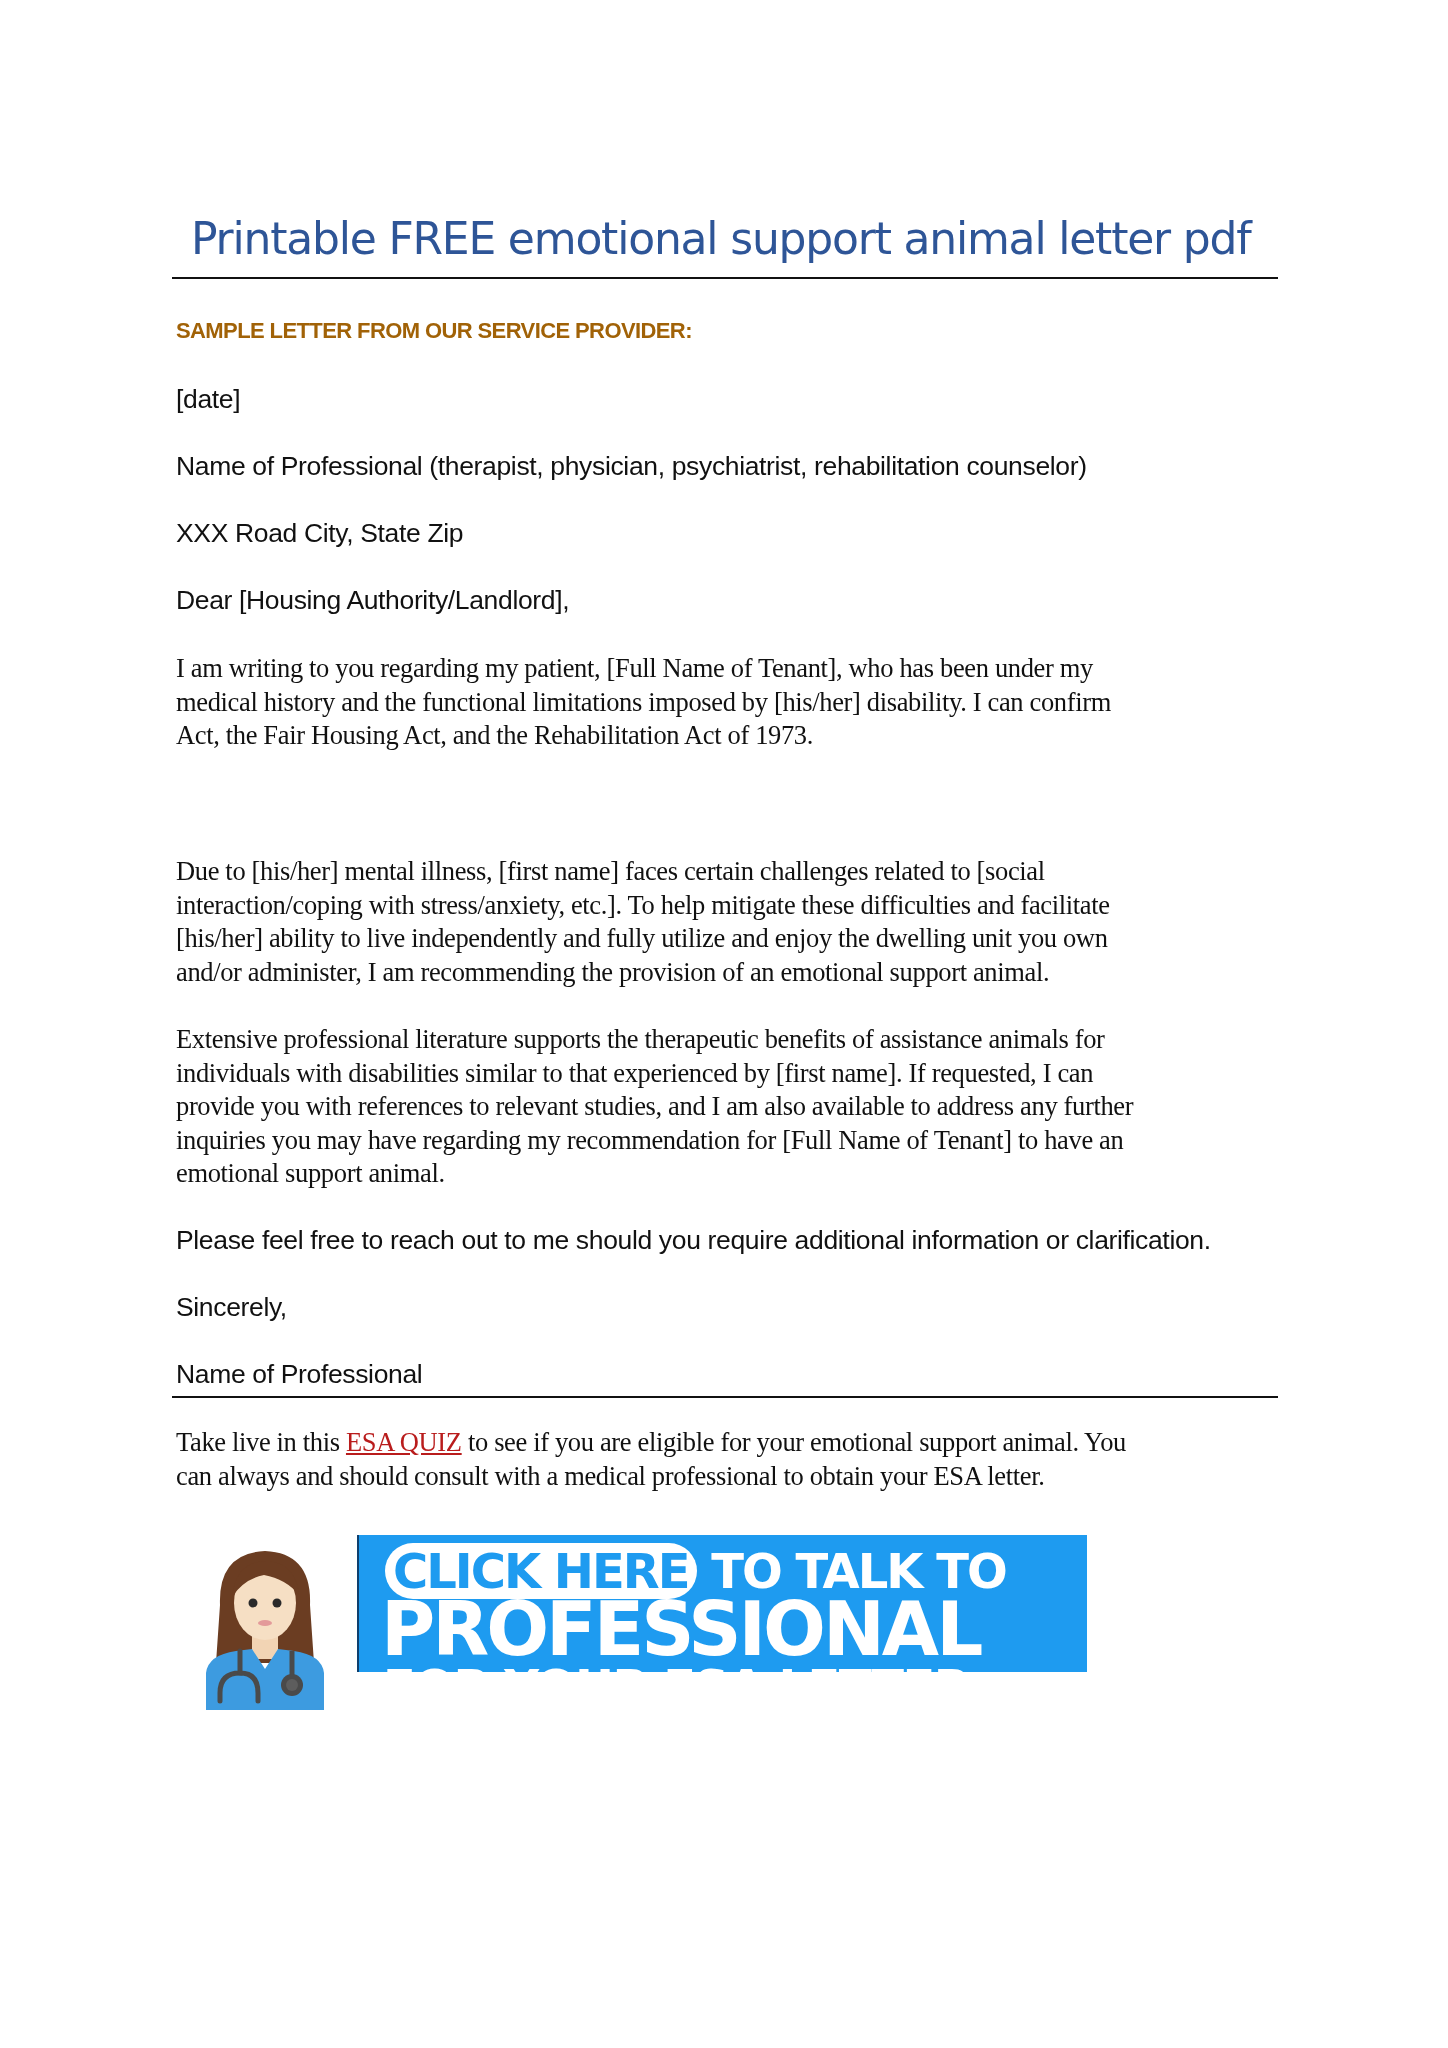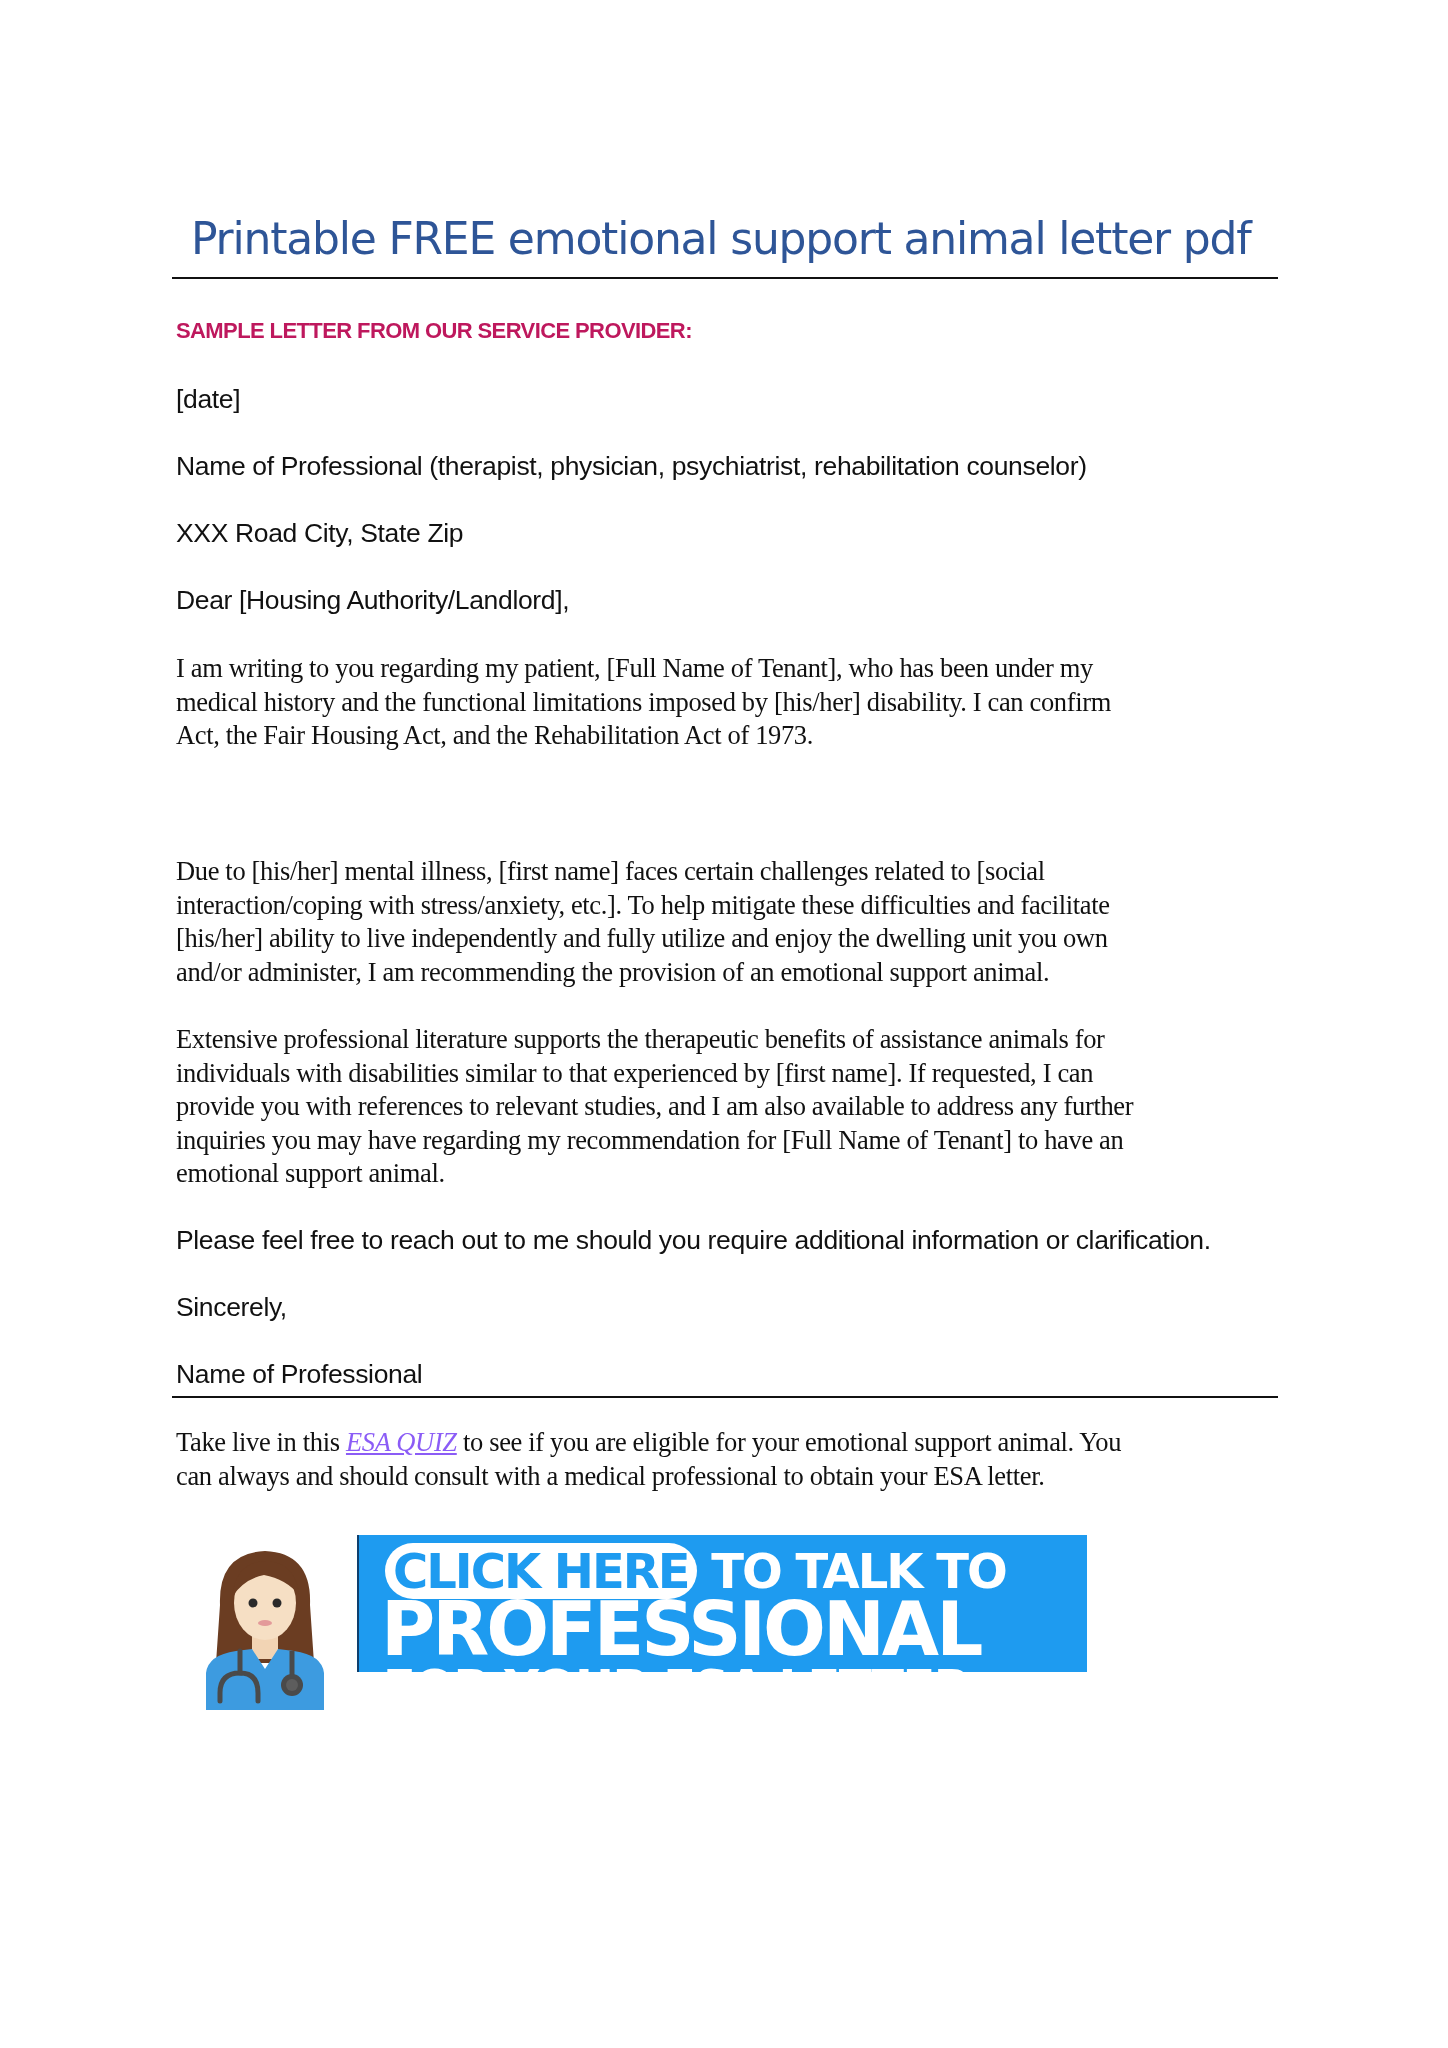--- a/index.html
+++ b/index.html
@@ -8,35 +8,35 @@
   .title {
     position: absolute; left: 175px; top: 210px; width: 1110px;
     font-family: "DejaVu Sans", sans-serif; font-size: 44px; color: #2e5597;
     letter-spacing: -1.2px; white-space: nowrap; line-height: 58px; margin-left: 16px;
   }
   .rule { position: absolute; left: 172px; width: 1106px; height: 0; border-top: 2px solid #111; }
   .rule.top { top: 277px; }
   .rule.bottom { top: 1396px; }
   .subhead {
     position: absolute; left: 176px; top: 318px;
-    font-family: "Liberation Sans", sans-serif; font-weight: bold; font-size: 22px; color: #be185d;
+    font-family: "Liberation Sans", sans-serif; font-weight: bold; font-size: 22px; color: #a16207;
     letter-spacing: -0.6px; white-space: nowrap;
   }
   .line {
     position: absolute; left: 176px;
     font-family: Liberation Sans, sans-serif; font-size: 26.5px; color: #111; white-space: nowrap;
     letter-spacing: -0.35px;
   }
   .para {
     position: absolute; left: 176px; width: 1120px;
     font-family: "Liberation Serif", serif; font-size: 26.5px; color: #111;
     line-height: 33.6px; letter-spacing: -0.35px;
   }
   .para span.l { display: block; white-space: nowrap; }
-  a.link { color: #8b5cf6; text-decoration: underline; font-style: italic; }
+  a.link { color: #b91c1c; text-decoration: underline; }
   .avatar { position: absolute; left: 200px; top: 1545px; width: 130px; height: 165px; }
   .banner {
     position: absolute; left: 357px; top: 1535px; width: 730px; height: 137px;
     background: #1e9bf0; border-left: 2px solid #0d3f6e; box-sizing: border-box;
     font-family: "DejaVu Sans", sans-serif; font-weight: bold; color: #fff; padding-left: 12px;
   }
   .banner .b1 { position: absolute; left: 26px; top: 8px; font-size: 48px; letter-spacing: -2px; white-space: nowrap; line-height: 56px; }
   .banner .b1 .hl { color: #1e9bf0; -webkit-text-stroke: 0; text-shadow: 0 0 0 #fff; background: #ffffff; border-radius: 28px; padding: 0 8px; }
   .banner .b1 .hl span { color: #1e9bf0; }
   .banner .b2 { position: absolute; left: 22px; top: 56px; font-size: 74px; letter-spacing: -3px; white-space: nowrap; line-height: 76px; }

